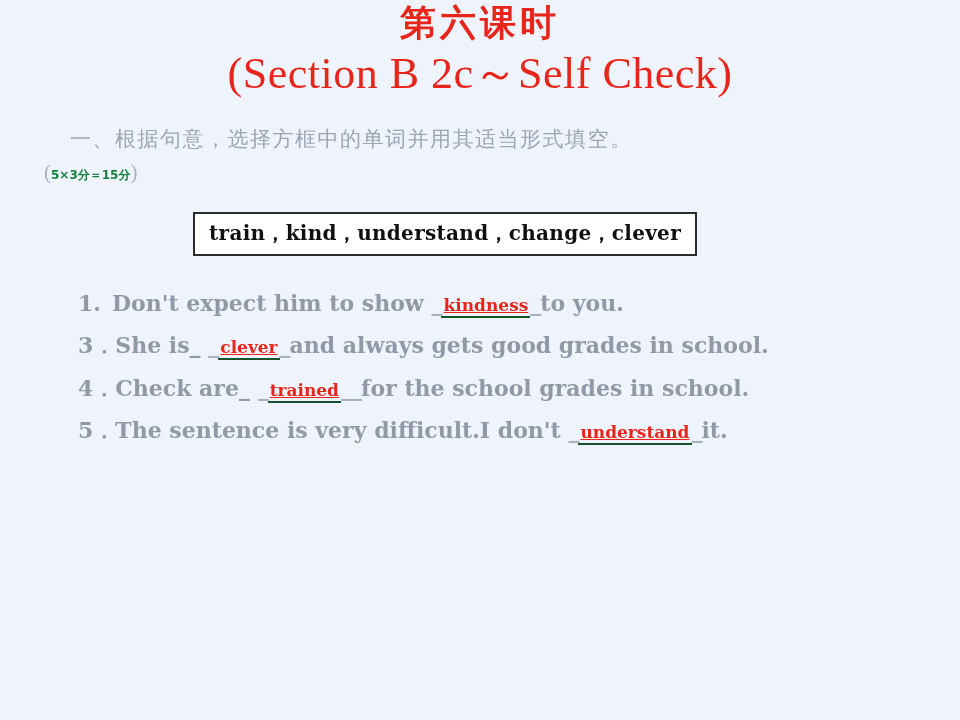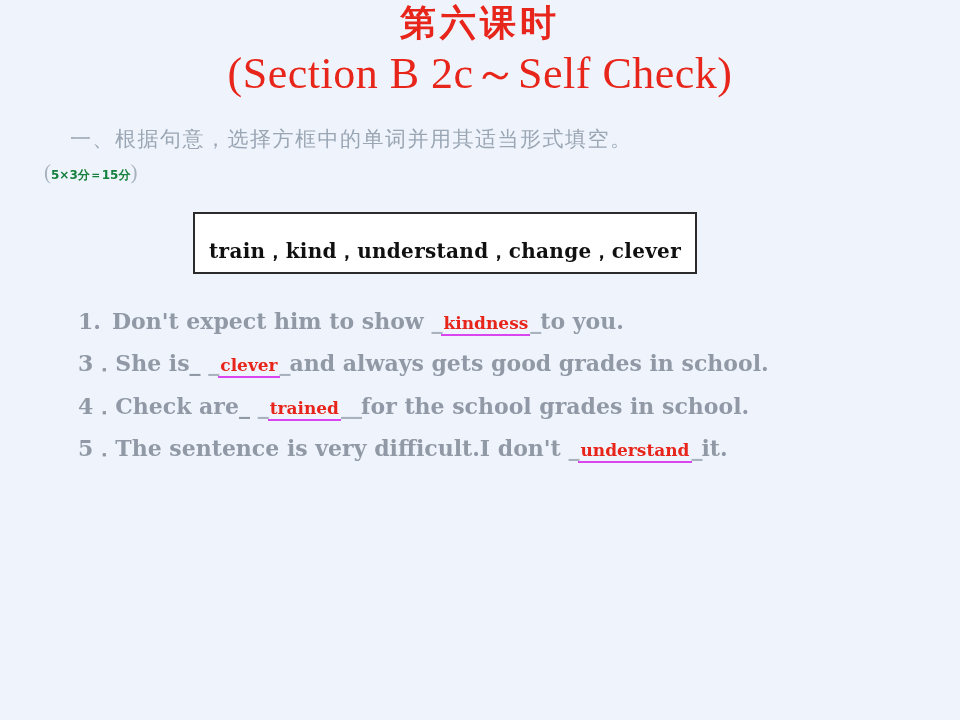--- a/index.html
+++ b/index.html
@@ -71,21 +71,21 @@
 
   
   #word-bank-wrap {
     margin-top: 25px;
     padding-left: 193px;
   }
   #word-bank {
     display: inline-block;
     background: #ffffff;
     border: 2px solid #2b2b2b;
-    padding: 24px 14px 7px 14px;
+    padding: 6px 14px 7px 14px;
     font-family: "DejaVu Serif", "Liberation Serif", serif;
     font-weight: bold;
     font-size: 20px;
     color: #101010;
     letter-spacing: 0.3px;
     white-space: nowrap;
   }
 
   
   #questions {
@@ -111,23 +111,24 @@
   }
   .answer-slot {
     display: inline-block;
     position: relative;
     color: #9099a5;
   }
   .ans {
     color: #e8251a;
     font-size: 17px;
     font-weight: bold;
-    border-bottom: 2px solid #d946ef;
+    border-bottom: 2px solid #14532d;
     padding: 0 2px 1px 2px;
     font-family: "DejaVu Serif", "Liberation Serif", serif;
+    text-decoration: underline;
   }
   .us {
     color: #a9b3c0;
     letter-spacing: -1px;
   }
 </style>
 </head>
 <body>
 
 <div id="title-block">

